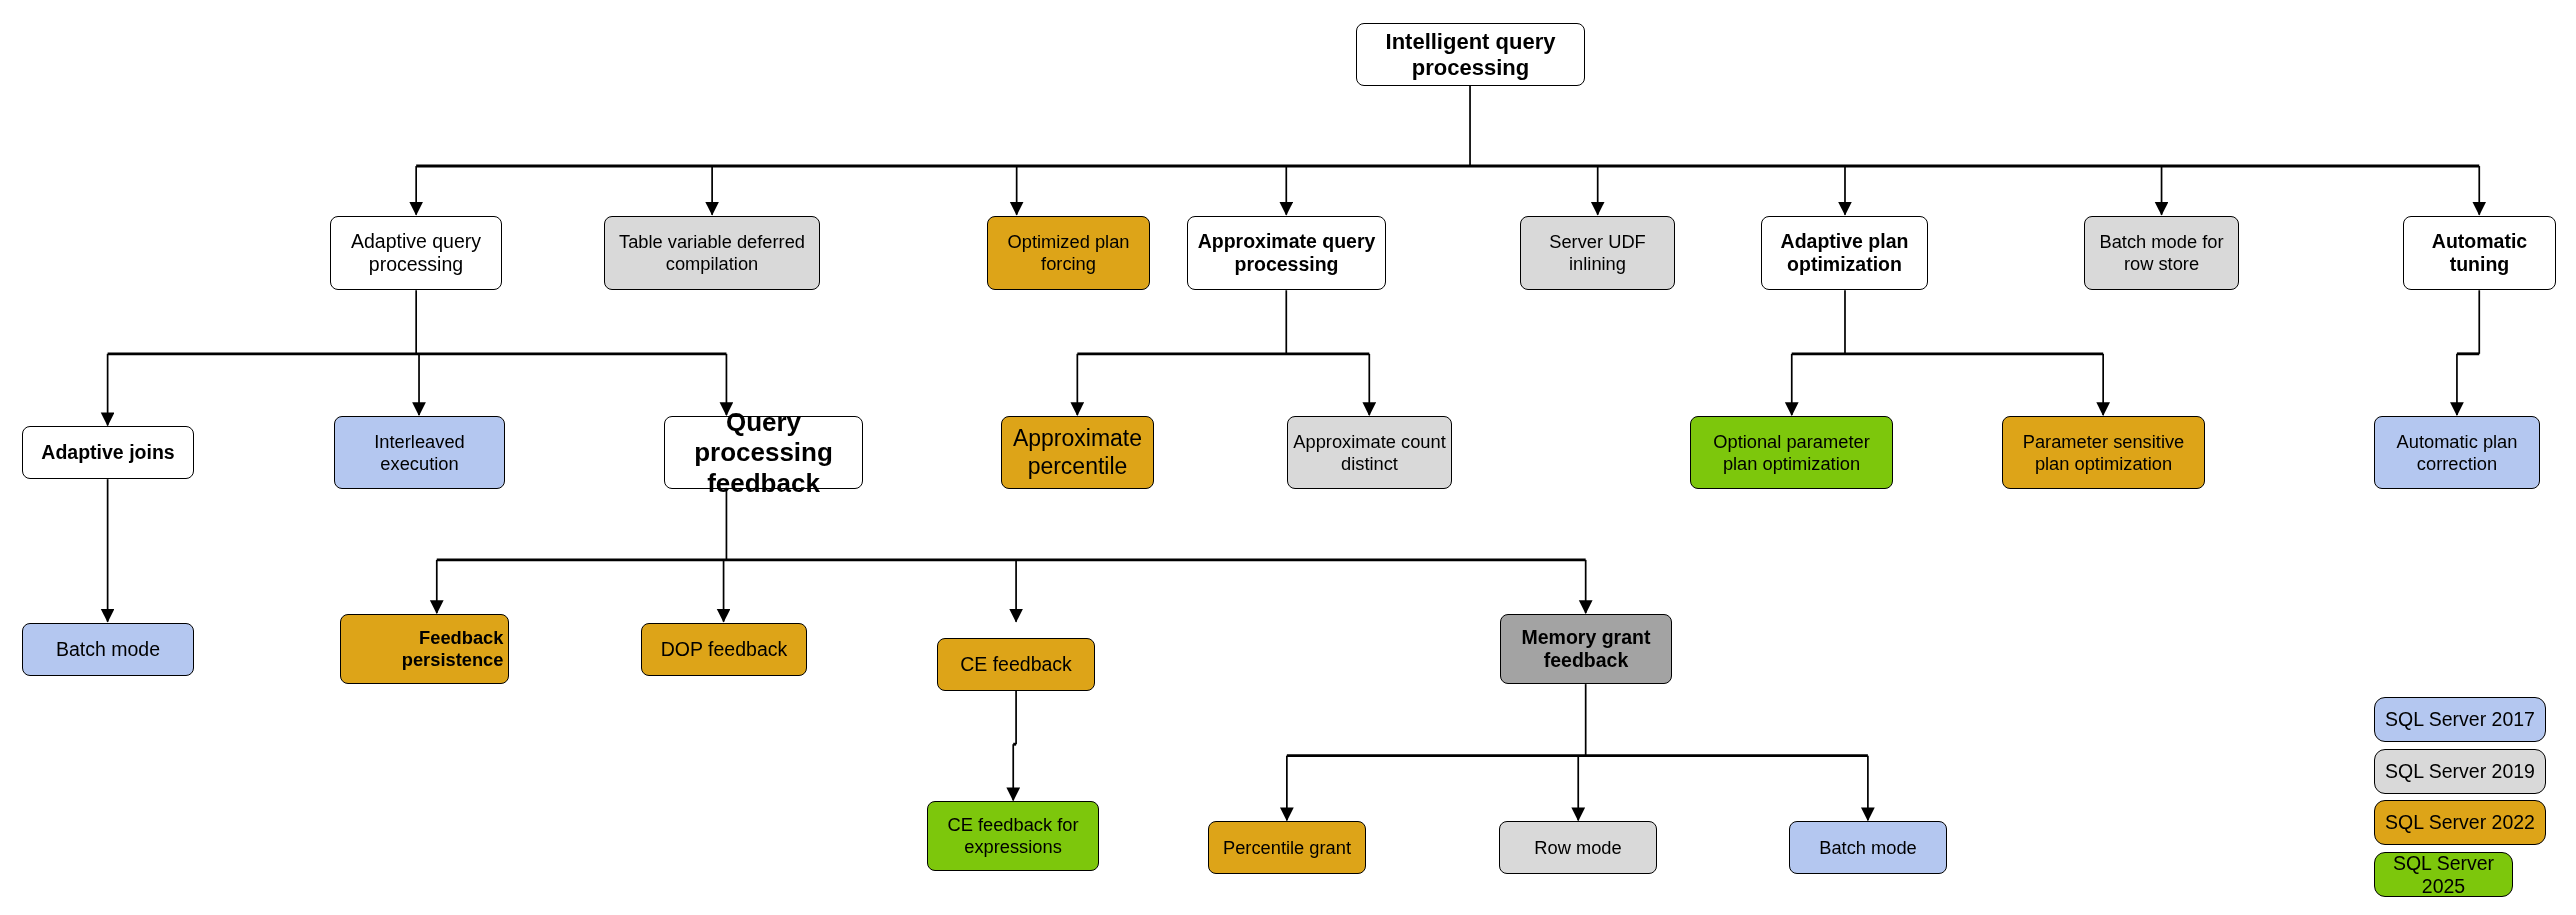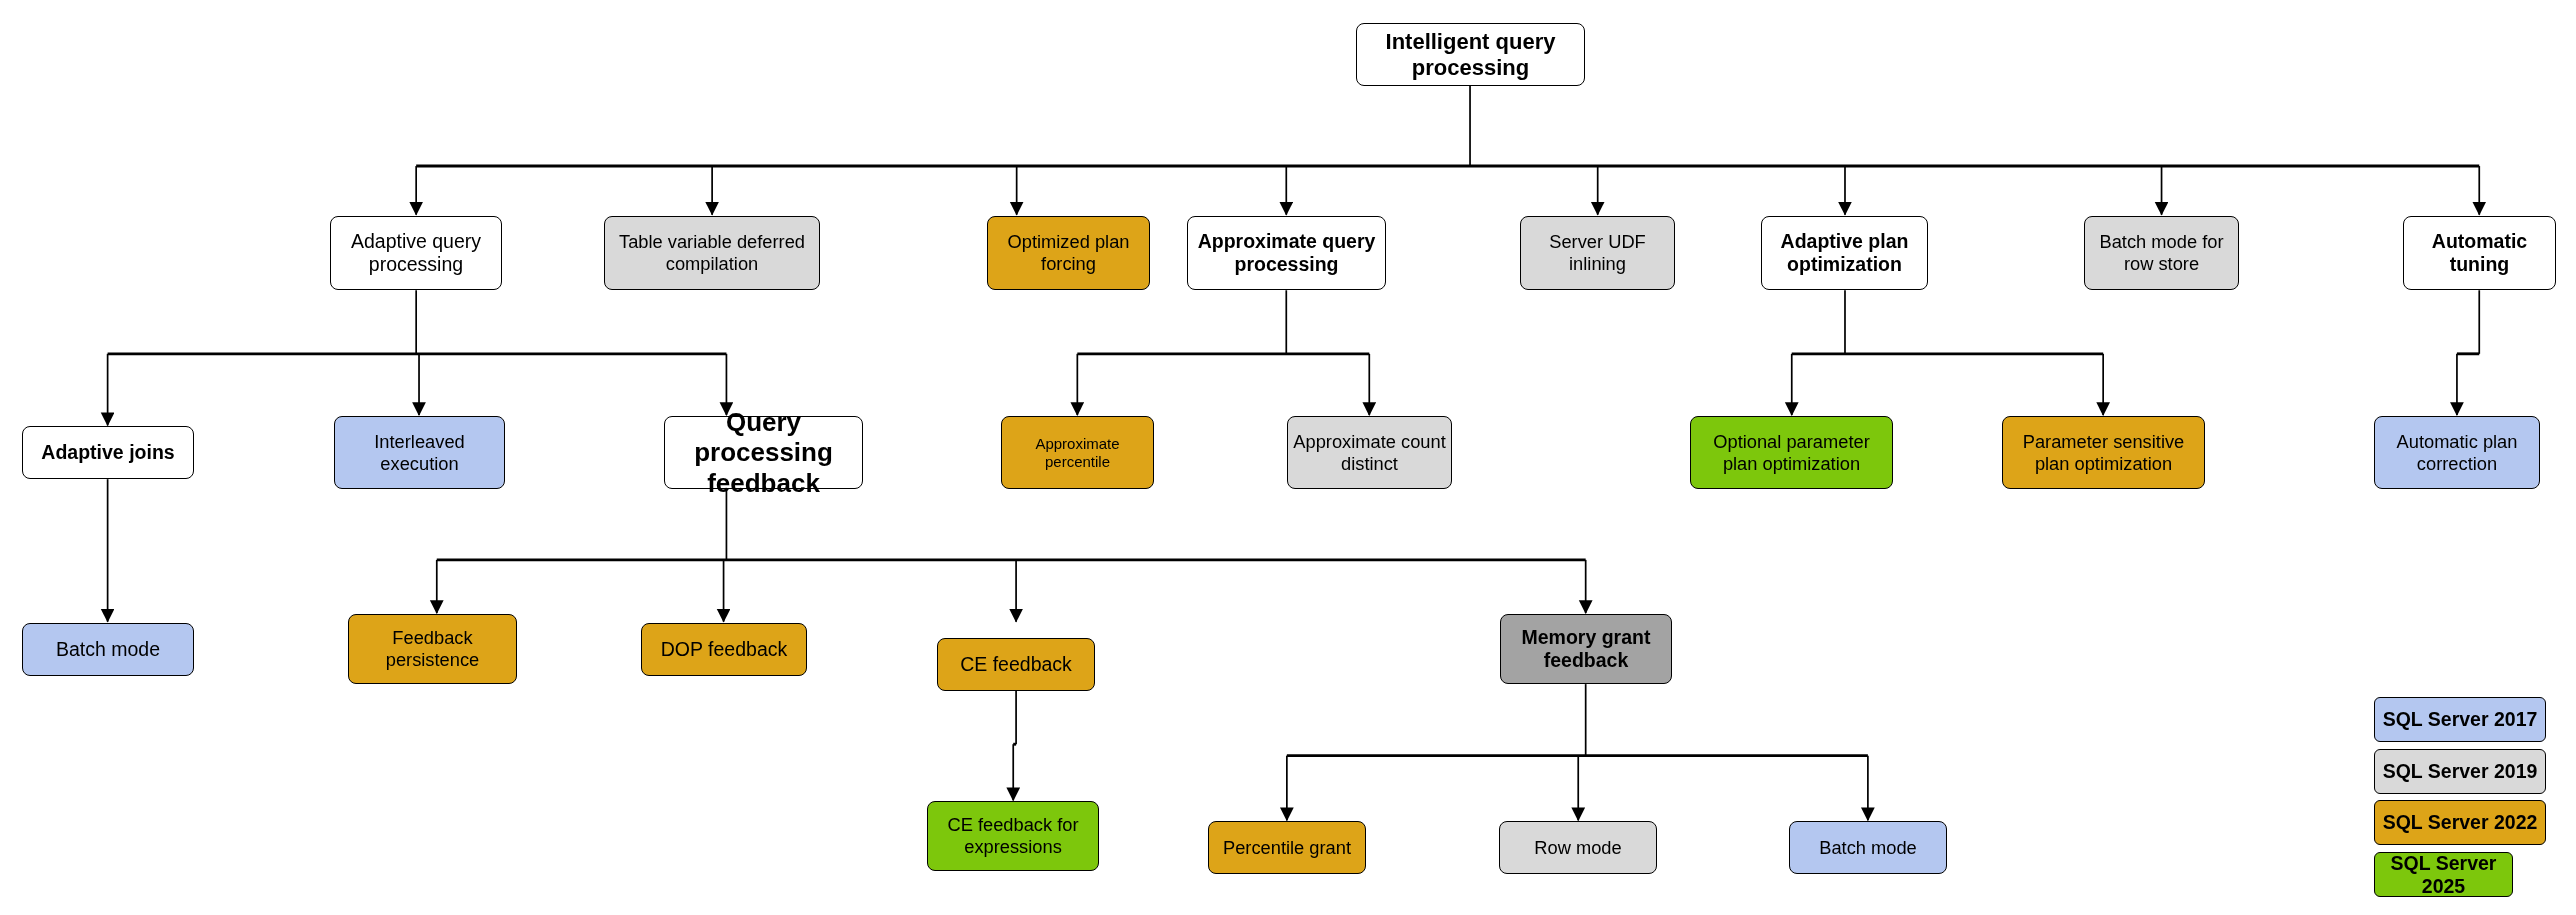--- a/index.html
+++ b/index.html
@@ -4,23 +4,23 @@
 <style>
   html,body{margin:0;padding:0;background:#ffffff;}
   body{width:2576px;height:916px;font-family:"Liberation Sans",sans-serif;overflow:hidden;}
   #canvas{position:relative;width:2576px;height:916px;background:#ffffff;}
   .node{position:absolute;box-sizing:border-box;border:1.7px solid #000000;border-radius:8px;
         display:flex;align-items:center;justify-content:center;text-align:center;
         font-family:"Liberation Sans",sans-serif;color:#000000;line-height:1.18;padding:2.3px 4.6px;}
   .node.root{font-weight:bold;}
   .node.lvl1{font-weight:bold;}
   .node.lvl2{font-weight:normal;}
-  .legend-item{position:absolute;box-sizing:border-box;border:1.7px solid #000000;border-radius:6px;
+  .legend-item{position:absolute;box-sizing:border-box;border:1.7px solid #000000;border-radius:11px;
         display:flex;align-items:center;justify-content:center;text-align:center;
-        font-family:"Liberation Sans",sans-serif;color:#000000;font-weight:bold;}
+        font-family:"Liberation Sans",sans-serif;color:#000000;}
   svg.wires{position:absolute;left:0;top:0;width:2576px;height:916px;pointer-events:none;}
 </style>
 </head>
 <body>
 
 <div id="canvas">
   <svg class="wires" viewBox="0 0 4500 1600">
     <defs>
       <marker id="arrowhead" markerWidth="9" markerHeight="9" refX="7.5" refY="4" orient="auto" markerUnits="strokeWidth">
         <path d="M0,0 L8,4 L0,8 z" fill="#000000"></path>
@@ -100,39 +100,39 @@
       </div>
       <div class="node lvl1" style="left: 22px; top: 426px; width: 172px; height: 53px; background: rgb(255, 255, 255); font-size: 19.5px; font-weight: 700;">
         <span>Adaptive joins</span>
       </div>
       <div class="node lvl2" style="left: 334px; top: 416px; width: 171px; height: 73px; background: rgb(180, 199, 240); font-size: 18.3px; font-weight: 400;">
         <span>Interleaved execution</span>
       </div>
       <div class="node lvl1" style="left: 664px; top: 416px; width: 199px; height: 73px; background: rgb(255, 255, 255); font-size: 26px; font-weight: 700;">
         <span>Query processing feedback</span>
       </div>
-      <div class="node lvl2" style="left: 1001px; top: 416px; width: 153px; height: 73px; background: rgb(221, 164, 24); font-size: 15px; font-weight: 400; justify-content: flex-end;">
+      <div class="node lvl2" style="left: 1001px; top: 416px; width: 153px; height: 73px; background: rgb(221, 164, 24); font-size: 23px; font-weight: 400; justify-content: flex-end;">
         <span>Approximate percentile</span>
       </div>
       <div class="node lvl2" style="left: 1287px; top: 416px; width: 165px; height: 73px; background: rgb(217, 217, 217); font-size: 18.3px; font-weight: 400;">
         <span>Approximate count distinct</span>
       </div>
       <div class="node lvl2" style="left: 1690px; top: 416px; width: 203px; height: 73px; background: rgb(125, 199, 12); font-size: 18.3px; font-weight: 400;">
         <span>Optional parameter plan optimization</span>
       </div>
       <div class="node lvl2" style="left: 2002px; top: 416px; width: 203px; height: 73px; background: rgb(221, 164, 24); font-size: 18.3px; font-weight: 400;">
         <span>Parameter sensitive plan optimization</span>
       </div>
       <div class="node lvl2" style="left: 2374px; top: 416px; width: 166px; height: 73px; background: rgb(180, 199, 240); font-size: 18.3px; font-weight: 400;">
         <span>Automatic plan correction</span>
       </div>
       <div class="node lvl2" style="left: 22px; top: 623px; width: 172px; height: 53px; background: rgb(180, 199, 240); font-size: 19.5px; font-weight: 400;">
         <span>Batch mode</span>
       </div>
-      <div class="node lvl2" style="left: 348px; top: 614px; width: 169px; height: 70px; background: rgb(221, 164, 24); font-size: 18.3px; font-weight: 400;">
+      <div class="node lvl2" style="left: 340px; top: 614px; width: 169px; height: 70px; background: rgb(221, 164, 24); font-size: 18.3px; font-weight: 700; text-align: right;">
         <span>Feedback persistence</span>
       </div>
       <div class="node lvl2" style="left: 641px; top: 623px; width: 166px; height: 53px; background: rgb(221, 164, 24); font-size: 19.5px; font-weight: 400;">
         <span>DOP feedback</span>
       </div>
       <div class="node lvl2" style="left: 937px; top: 623px; width: 158px; height: 53px; background: rgb(221, 164, 24); font-size: 19.5px; font-weight: 400; margin-top: 15px;">
         <span>CE feedback</span>
       </div>
       <div class="node lvl1" style="left: 1500px; top: 614px; width: 172px; height: 70px; background: #a3a3a3; font-size: 19.5px; font-weight: 700;">
         <span>Memory grant feedback</span>

